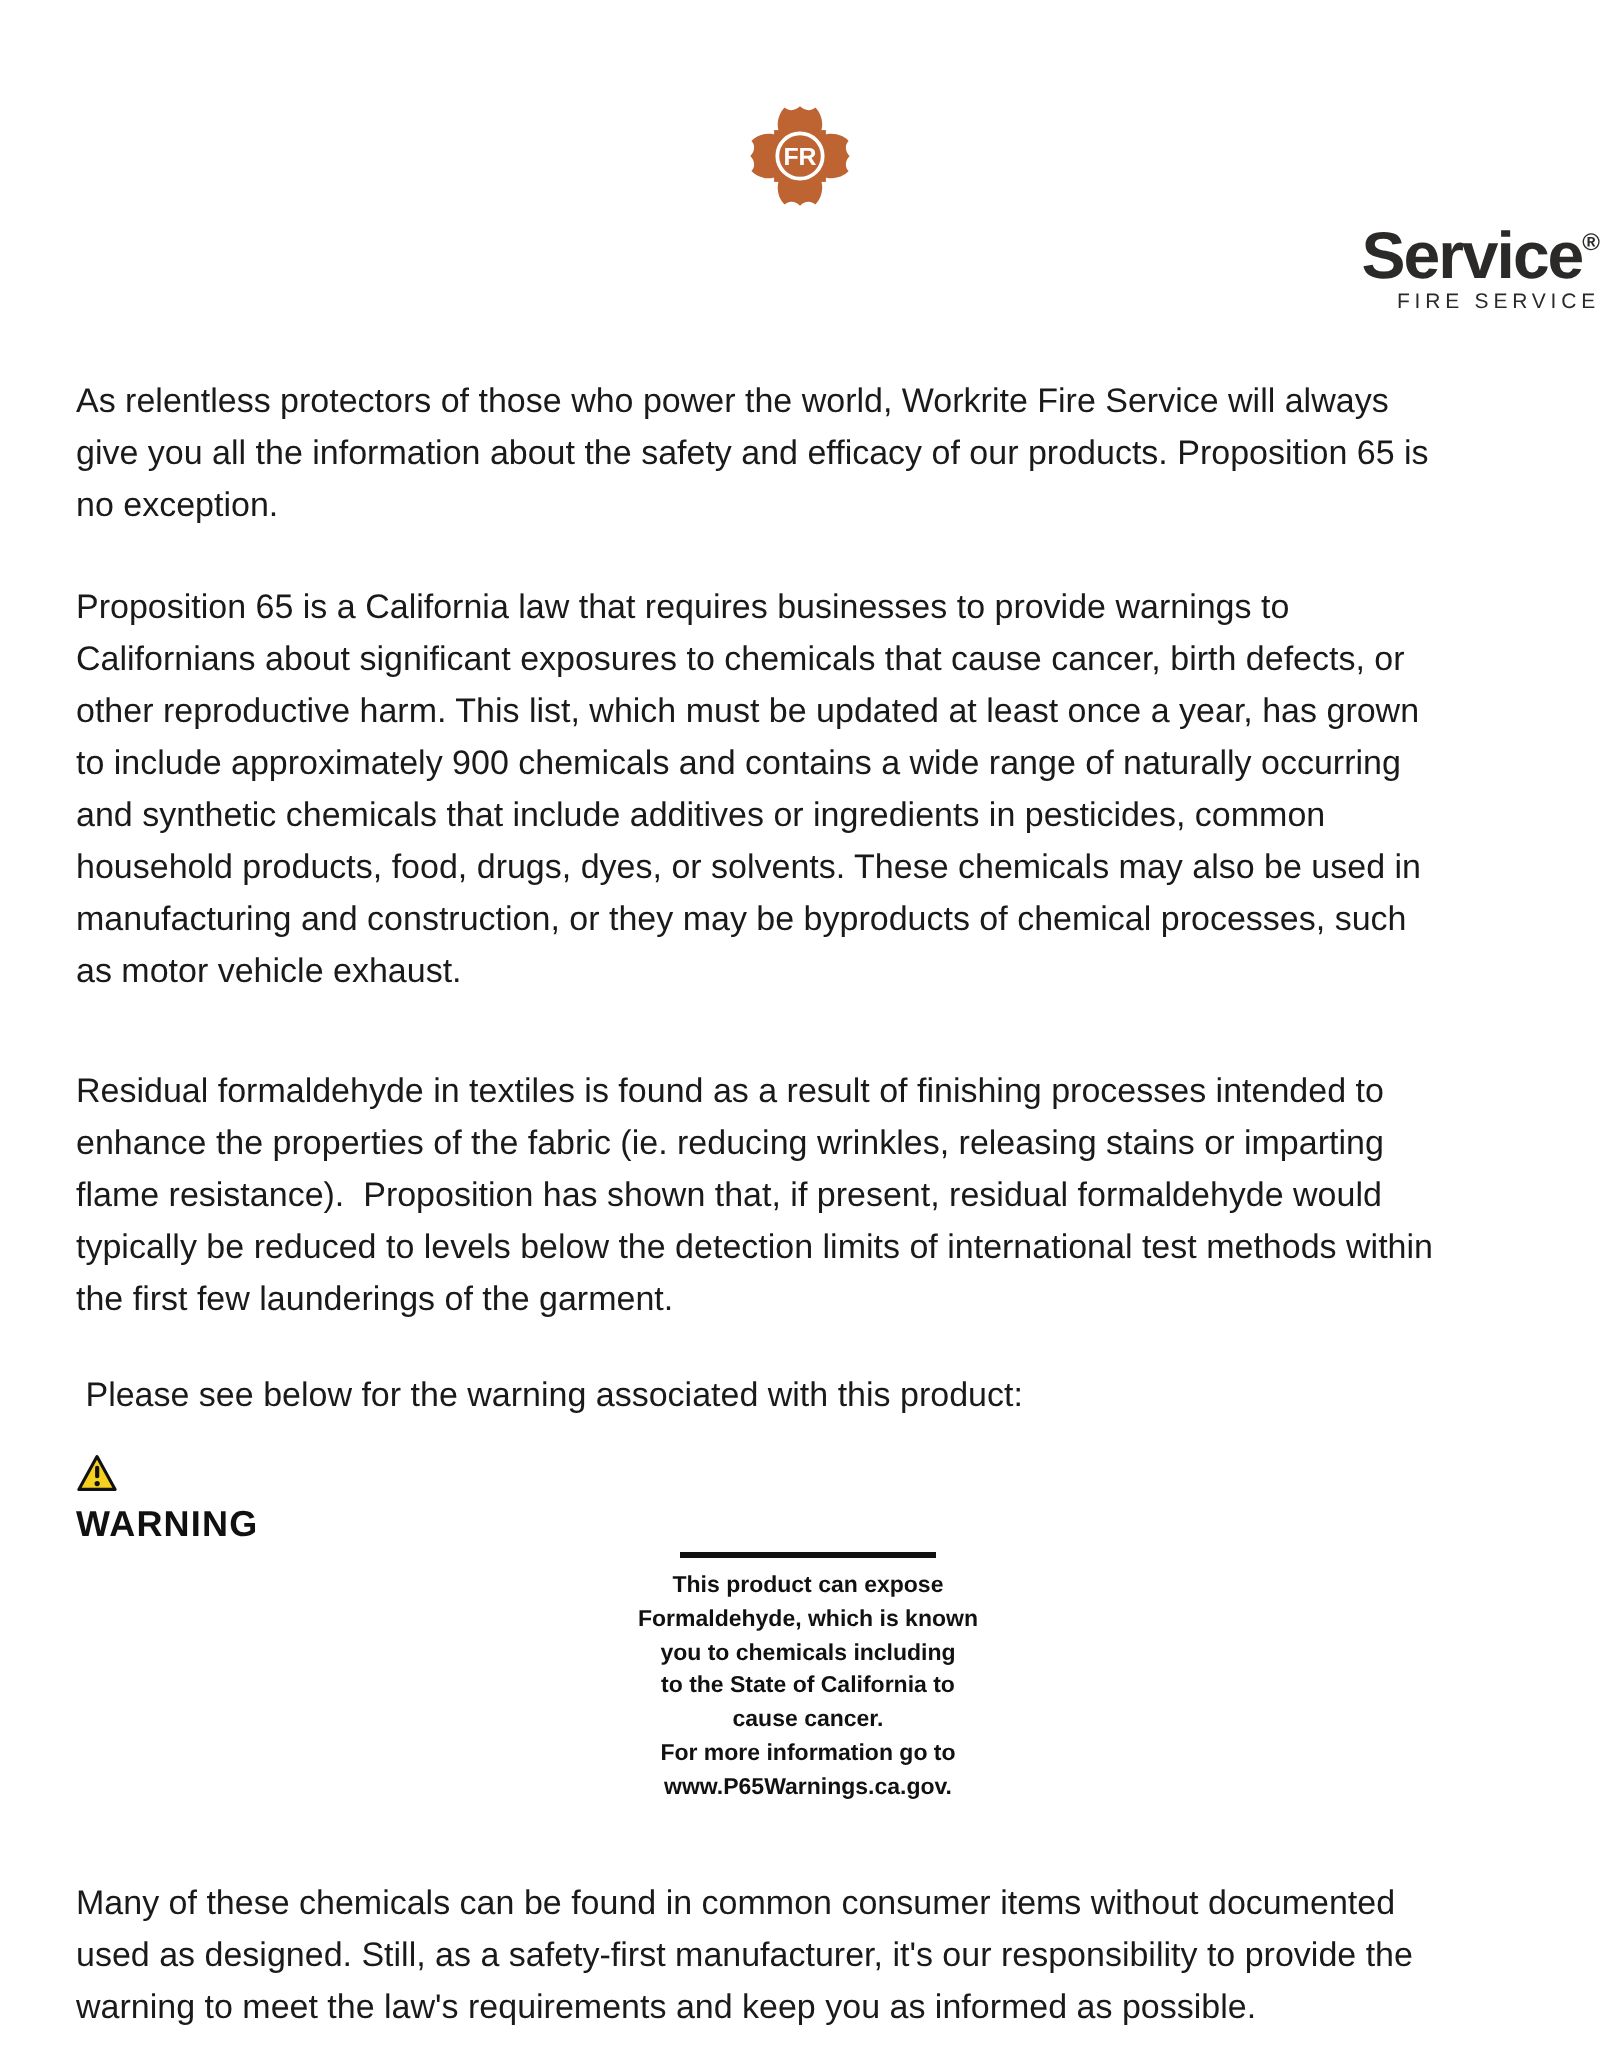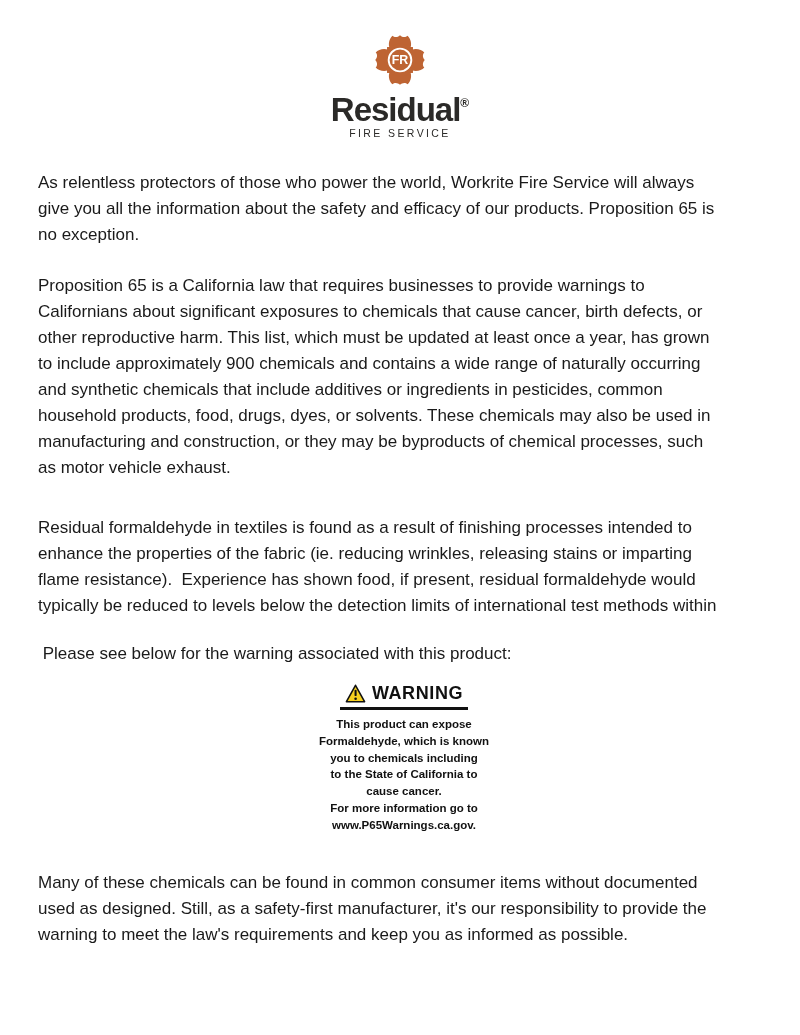--- a/index.html
+++ b/index.html
@@ -9,22 +9,22 @@
   }
   body {
     width: 800px;
     height: 1035px;
     font-family: "Liberation Sans", sans-serif;
     color: #1a1a1a;
     overflow: hidden;
   }
   
   .logo {
-    padding-top: 33px;
-    text-align: center;
+    padding-top: 51px;
+    text-align: right;
   }
   .logo svg.badge {
     display: block;
     margin: 0 auto;
   }
   .brand {
     margin-top: 1px;
     font-weight: bold;
     font-size: 33px;
     line-height: 30px;
@@ -61,23 +61,24 @@
   .p4 { margin-top: 22px; }
   .p5 { margin-top: 36px; }
   
   .warning {
     margin-top: 16px;
     text-align: center;
     color: #111111;
   }
   .warning-header {
     display: flex;
-    align-items: flex-end;
+    align-items: flex-start;
     justify-content: center;
     gap: 6px;
+    flex-direction: column;
   }
   .warning-title {
     font-weight: bold;
     font-size: 18px;
     letter-spacing: 0.6px;
     line-height: 20px;
   }
   .warning-rule {
     width: 128px;
     height: 3px;
@@ -101,21 +102,21 @@
         <rect x="26" y="26" width="48" height="48"></rect>
         <path d="M35,34 C26,26 29,11 36,5 C40,9 46,8 50,4 C54,8 60,9 64,5 C71,11 74,26 65,34 Z"></path>
         <path d="M35,34 C26,26 29,11 36,5 C40,9 46,8 50,4 C54,8 60,9 64,5 C71,11 74,26 65,34 Z" transform="rotate(90 50 50)"></path>
         <path d="M35,34 C26,26 29,11 36,5 C40,9 46,8 50,4 C54,8 60,9 64,5 C71,11 74,26 65,34 Z" transform="rotate(180 50 50)"></path>
         <path d="M35,34 C26,26 29,11 36,5 C40,9 46,8 50,4 C54,8 60,9 64,5 C71,11 74,26 65,34 Z" transform="rotate(270 50 50)"></path>
         <circle cx="50" cy="50" r="30"></circle>
       </g>
       <circle cx="50" cy="50" r="21" fill="none" stroke="#ffffff" stroke-width="3.5"></circle>
       <text x="50" y="58" text-anchor="middle" font-size="23" font-weight="bold" fill="#ffffff" font-family="Liberation Sans, sans-serif">FR</text>
     </svg>
-    <div class="brand"><span>Residual</span><span class="reg">®</span></div>
+    <div class="brand"><span>Service</span><span class="reg">®</span></div>
     <div class="tagline">FIRE SERVICE</div>
   </header>
 
   <main class="content">
 
     <div class="para p1">
         <div class="line">As relentless protectors of those who power the world, Workrite Fire Service will always</div>
         <div class="line">give you all the information about the safety and efficacy of our products. Proposition 65 is</div>
         <div class="line">no exception.</div>
       </div>
@@ -127,22 +128,23 @@
         <div class="line">to include approximately 900 chemicals and contains a wide range of naturally occurring</div>
         <div class="line">and synthetic chemicals that include additives or ingredients in pesticides, common</div>
         <div class="line">household products, food, drugs, dyes, or solvents. These chemicals may also be used in</div>
         <div class="line">manufacturing and construction, or they may be byproducts of chemical processes, such</div>
         <div class="line">as motor vehicle exhaust.</div>
       </div>
 
     <div class="para p3">
         <div class="line">Residual formaldehyde in textiles is found as a result of finishing processes intended to</div>
         <div class="line">enhance the properties of the fabric (ie. reducing wrinkles, releasing stains or imparting</div>
-        <div class="line">flame resistance).  Experience has shown food, if present, residual formaldehyde would</div>
+        <div class="line">flame resistance).  Proposition has shown that, if present, residual formaldehyde would</div>
         <div class="line">typically be reduced to levels below the detection limits of international test methods within</div>
+        <div class="line">the first few launderings of the garment.</div>
       </div>
 
     <div class="para p4">
         <div class="line"> Please see below for the warning associated with this product:</div>
       </div>
 
     <section class="warning">
       <div class="warning-header">
         <svg viewBox="0 0 24 22" width="21" height="19" aria-hidden="true">
           <path d="M12 1.5 L22.5 20.5 L1.5 20.5 Z" fill="#f6d01f" stroke="#111111" stroke-width="1.8" stroke-linejoin="round"></path>

